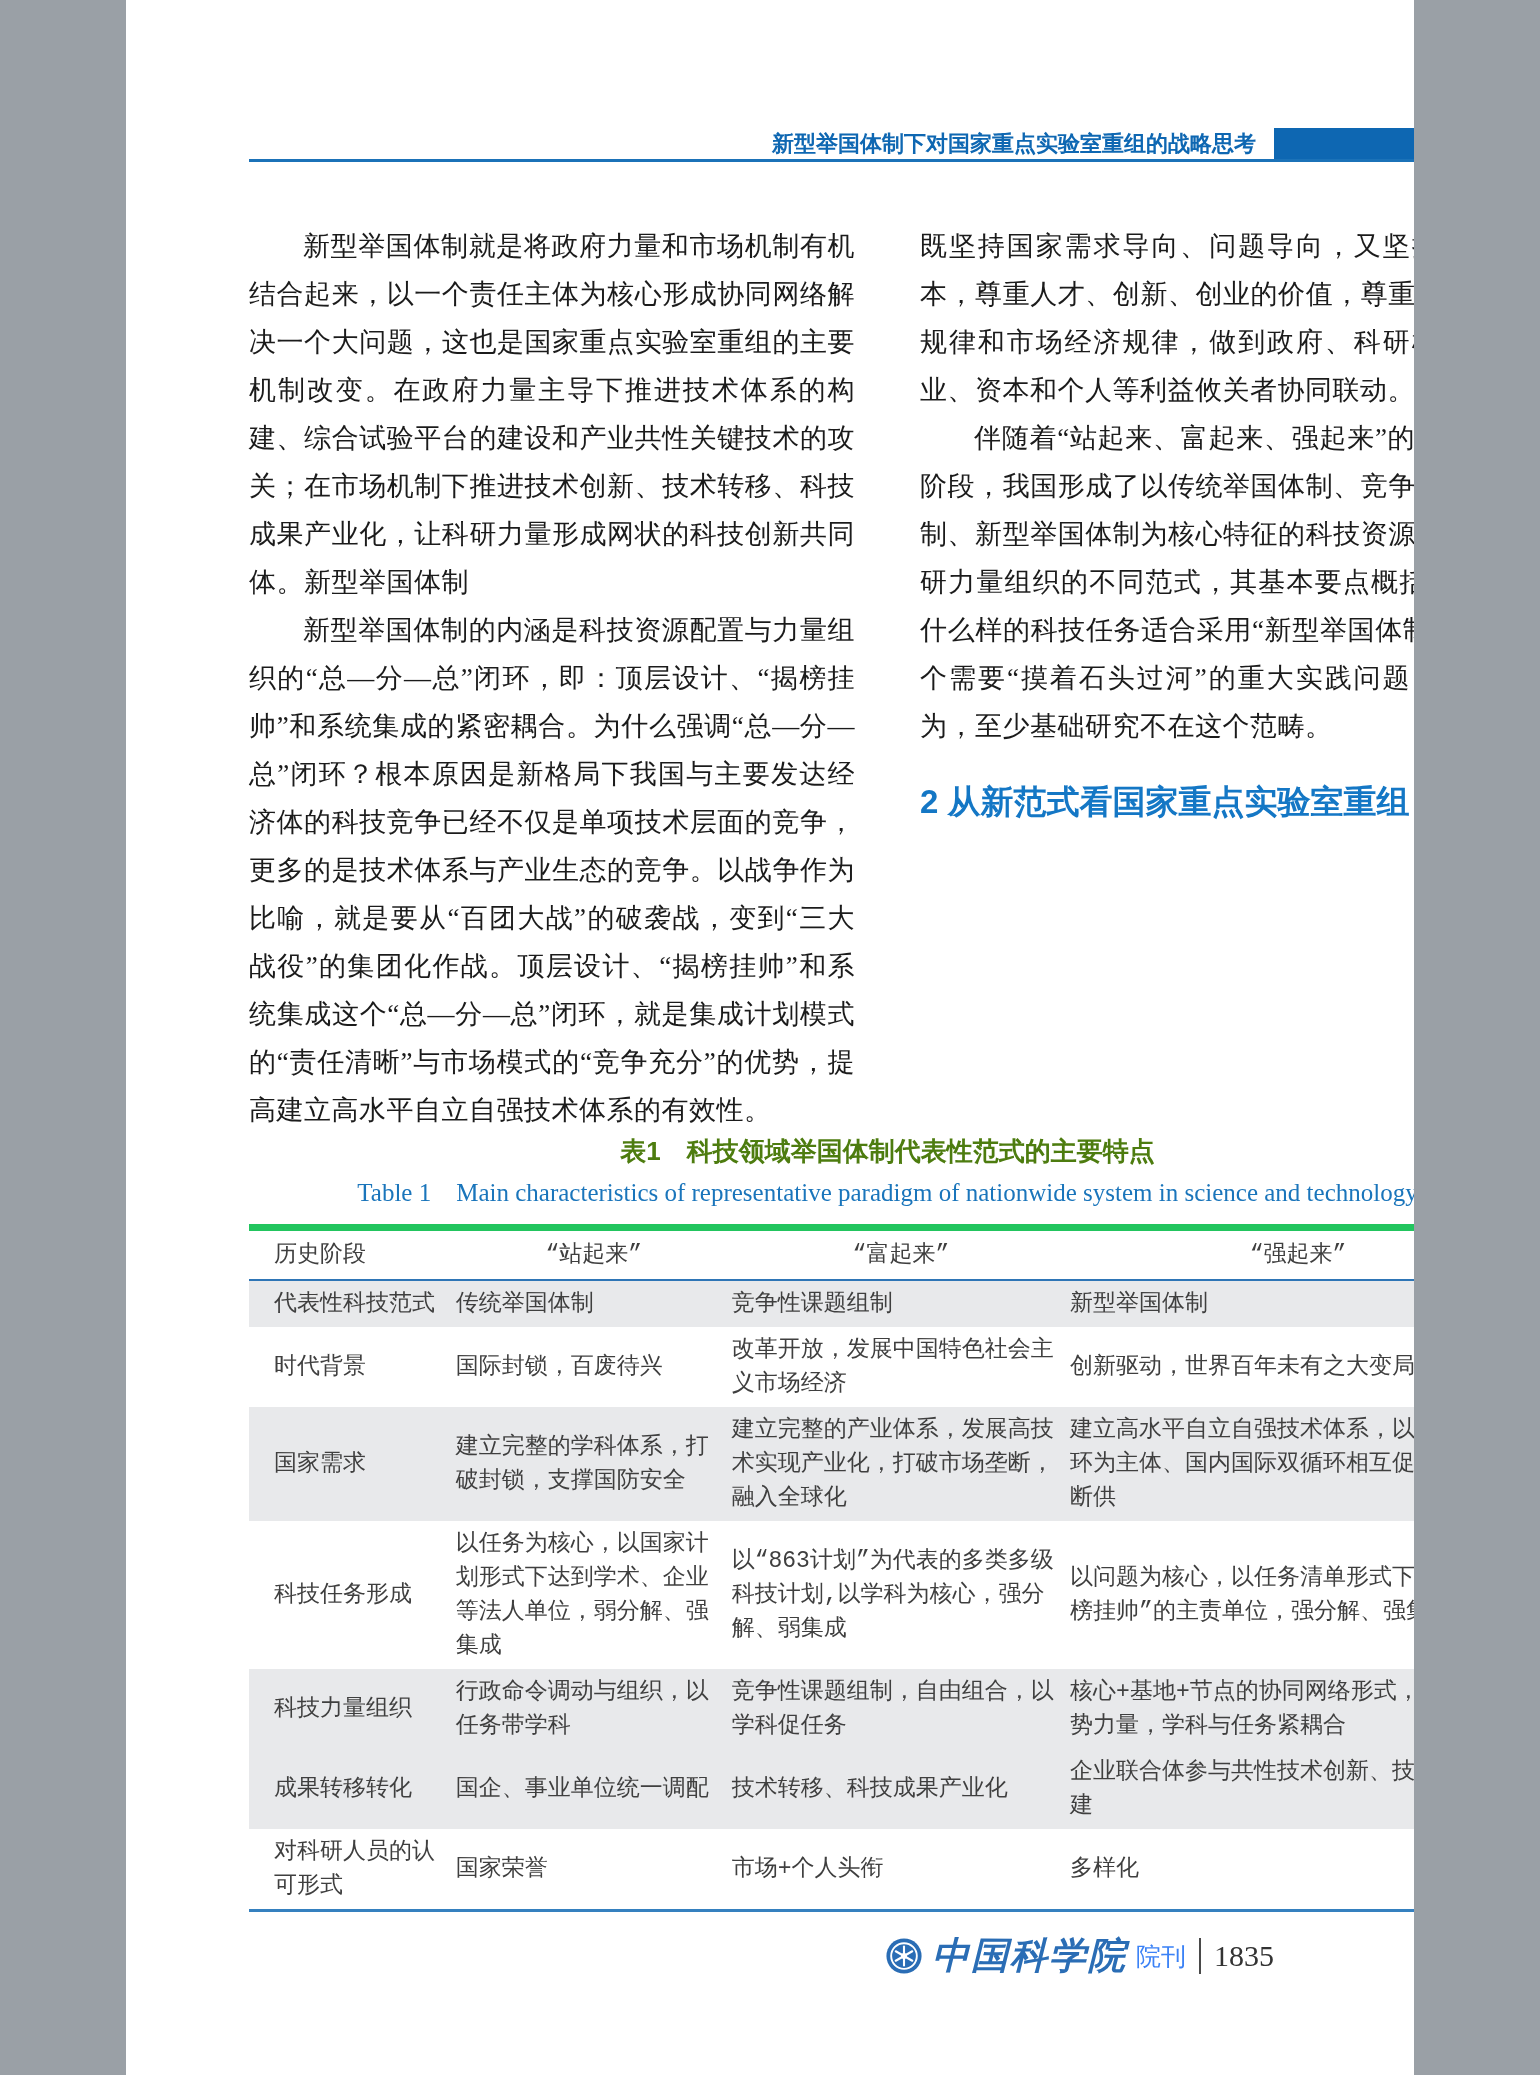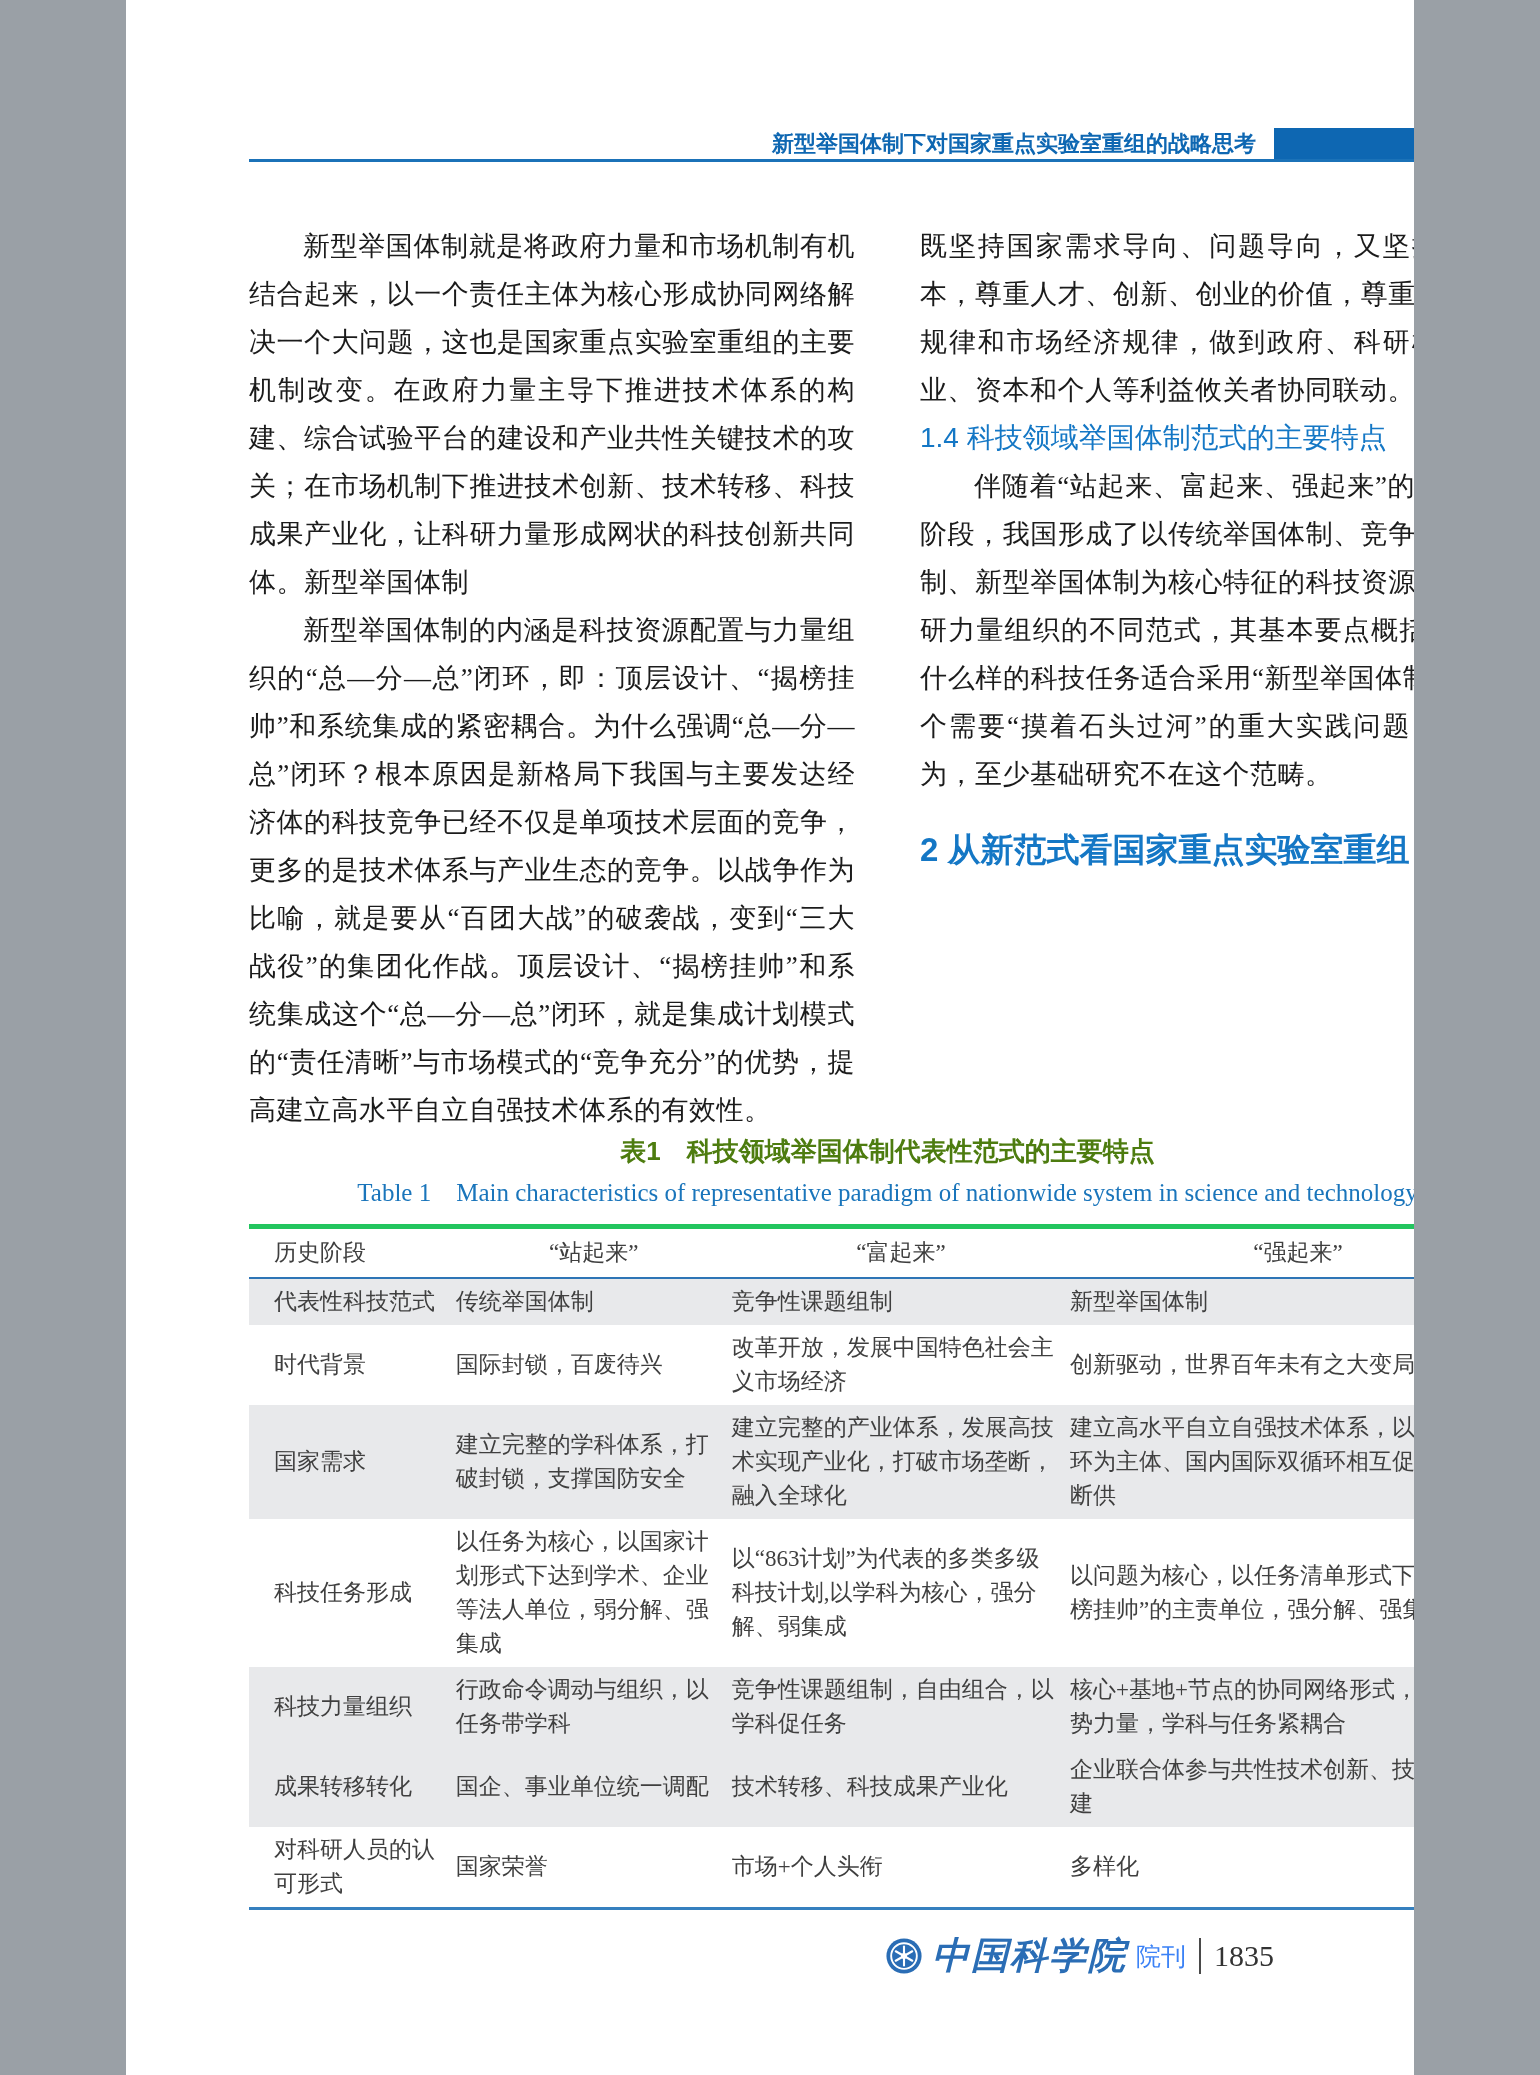--- a/index.html
+++ b/index.html
@@ -50,23 +50,23 @@
     font-size:26px;font-weight:bold;color:#4d7c0f;
   }
   .caption-en{
     position:absolute;top:1176px;left:123px;width:1277px;
     text-align:center;font-family:"Liberation Serif", serif;
     font-size:25px;color:#1a75bb;
   }
   table.paradigm{
     position:absolute;top:1224px;left:123px;width:1277px;
     border-collapse:collapse;table-layout:fixed;
-    font-family:Liberation Serif, serif;
+    font-family:Liberation Mono, monospace;
     font-size:23px;color:#3f3f3f;
-    border-top:5px solid #22c55e;border-bottom:3px solid #3580bf;
+    border-top:7px solid #22c55e;border-bottom:3px solid #3580bf;
   }
   table.paradigm col.c1{width:16.2%;}
   table.paradigm col.c2{width:21.6%;}
   table.paradigm col.c3{width:26.5%;}
   table.paradigm col.c4{width:35.7%;}
   table.paradigm th{
     font-weight:normal;text-align:center;
     padding:7px 6px;line-height:34px;
     border-bottom:2px solid #2e75b6;
   }
@@ -108,21 +108,20 @@
     <div class="rh-line"></div>
   </div>
 
   <div class="columns">
     <div class="col">
       <p class="indent">新型举国体制就是将政府力量和市场机制有机结合起来，以一个责任主体为核心形成协同网络解决一个大问题，这也是国家重点实验室重组的主要机制改变。在政府力量主导下推进技术体系的构建、综合试验平台的建设和产业共性关键技术的攻关；在市场机制下推进技术创新、技术转移、科技成果产业化，让科研力量形成网状的科技创新共同体。新型举国体制</p>
       <p class="indent">新型举国体制的内涵是科技资源配置与力量组织的“总—分—总”闭环，即：顶层设计、“揭榜挂帅”和系统集成的紧密耦合。为什么强调“总—分—总”闭环？根本原因是新格局下我国与主要发达经济体的科技竞争已经不仅是单项技术层面的竞争，更多的是技术体系与产业生态的竞争。以战争作为比喻，就是要从“百团大战”的破袭战，变到“三大战役”的集团化作战。顶层设计、“揭榜挂帅”和系统集成这个“总—分—总”闭环，就是集成计划模式的“责任清晰”与市场模式的“竞争充分”的优势，提高建立高水平自立自强技术体系的有效性。</p>
     </div>
     <div class="col">
       <p>既坚持国家需求导向、问题导向，又坚持以人为本，尊重人才、创新、创业的价值，尊重技术创新规律和市场经济规律，做到政府、科研机构、企业、资本和个人等利益攸关者协同联动。</p>
-      <h3 class="h14">1.4 科技领域举国体制范式的主要特点</h3>
       <p class="indent">伴随着“站起来、富起来、强起来”的历史发展阶段，我国形成了以传统举国体制、竞争性课题组制、新型举国体制为核心特征的科技资源配置与科研力量组织的不同范式，其基本要点概括如表1。什么样的科技任务适合采用“新型举国体制”依然是个需要“摸着石头过河”的重大实践问题，笔者认为，至少基础研究不在这个范畴。</p>
       <h2 class="h2head">2 从新范式看国家重点实验室重组</h2>
     </div>
   </div>
 
   <div class="caption-zh">表1　科技领域举国体制代表性范式的主要特点</div>
   <div class="caption-en">Table 1　Main characteristics of representative paradigm of nationwide system in science and technology</div>
 
   <table class="paradigm">
     <colgroup>

